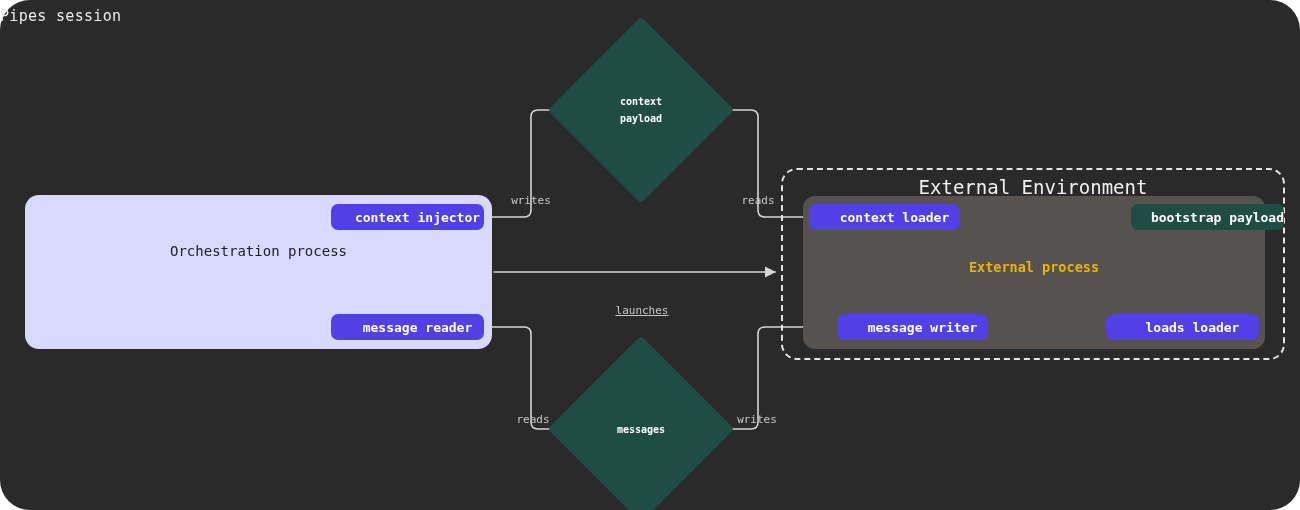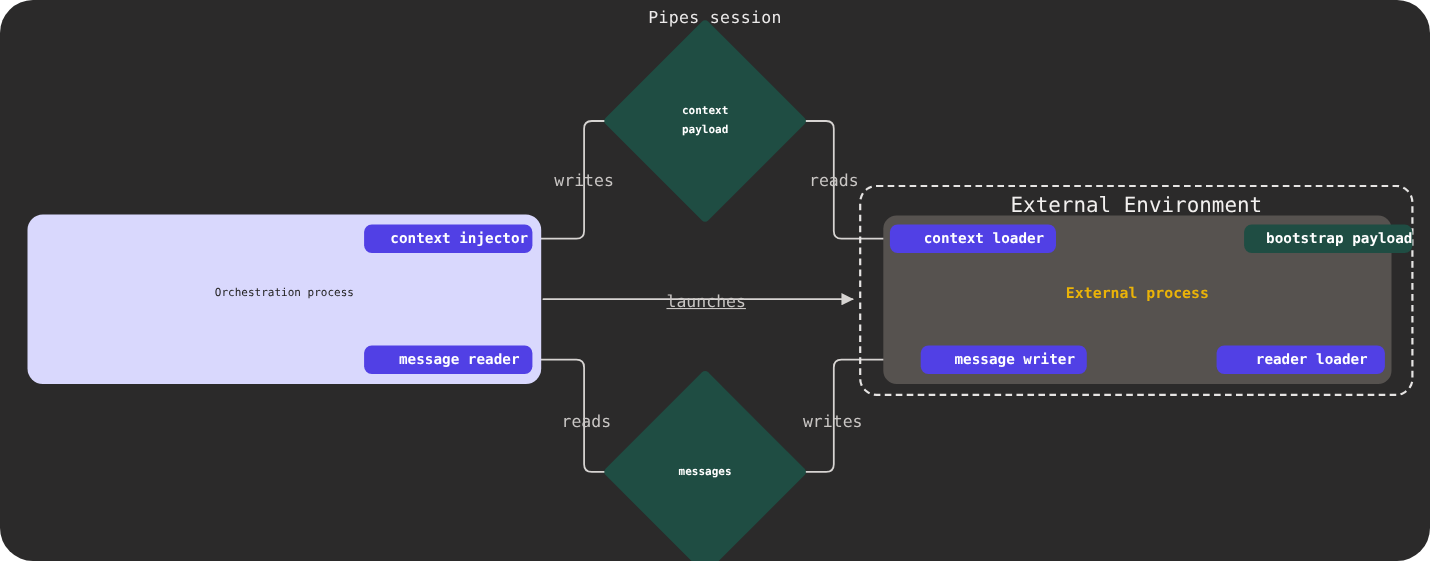--- a/index.html
+++ b/index.html
@@ -29,21 +29,20 @@
     background: #2b2a2a;
     border-radius: 30px;
     box-sizing: border-box;
   }
 
   .session-title {
     position: absolute;
     left: 0;
     top: 7px;
     width: 1300px;
-    text-align: center;
     color: #eceaea;
     font-size: 15px;
     letter-spacing: 0.3px;
     white-space: pre;
   }
 
   
   #edges {
     position: absolute;
     left: 0; top: 0;
@@ -59,25 +58,25 @@
     top: 195px;
     width: 467px;
     height: 154px;
     background: #d9d8fd;
     border-radius: 14px;
     box-sizing: border-box;
   }
   .orchestration-label {
     position: absolute;
     left: 0;
-    top: 66px;
+    top: 48px;
     width: 467px;
     text-align: center;
     color: #232222;
-    font-size: 10px;
+    font-size: 14px;
     white-space: pre;
   }
 
   
   .external-env {
     position: absolute;
     left: 781px;
     top: 168px;
     width: 504px;
     height: 192px;
@@ -179,24 +178,25 @@
     white-space: pre;
     text-align: center;
   }
   #diamond-context-payload { left: 575px; top: 44px; }
   #diamond-messages        { left: 575px; top: 363px; }
 
   
   .edge-label {
     position: absolute;
     color: #c9c6c4;
-    font-size: 15px;
+    font-size: 11px;
     white-space: pre;
     text-align: right;
     transform: translateX(-50%);
+    margin-top: 39px;
   }
   .edge-label.onpanel { color: #d6d3d0; }
 </style>
 </head>
 <body>
 
 <div id="canvas">
 
   <div class="session-frame"></div>
 
@@ -247,21 +247,21 @@
   <div class="external-env">
     <div class="external-env-label">External Environment</div>
   </div>
 
   <div class="external-process-panel">
     <div class="external-process-label">External process</div>
   </div>
 
   <div class="pill" id="pill-context-loader">context loader</div>
   <div class="pill" id="pill-message-writer">message writer</div>
-  <div class="pill" id="pill-params-loader">reader loader</div>
+  <div class="pill" id="pill-params-loader">loads loader</div>
   <div class="pill teal" id="pill-bootstrap-payload">bootstrap payload</div>
 
   <div class="diamond-wrap" id="diamond-context-payload">
     <div class="diamond-shape"></div>
     <div class="diamond-label">
       <span>context</span>
       <span>payload</span>
     </div>
   </div>
 

